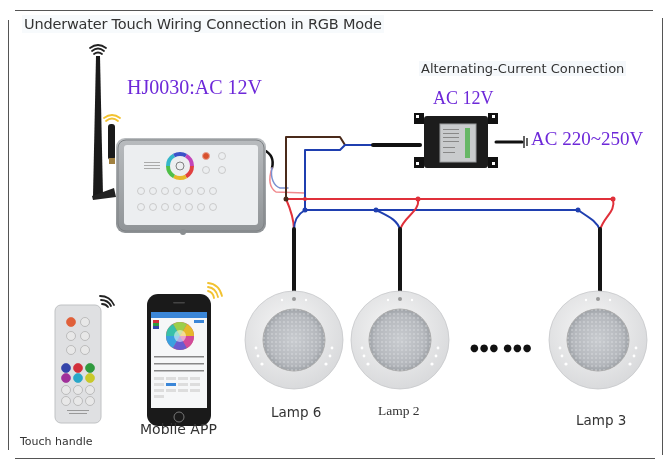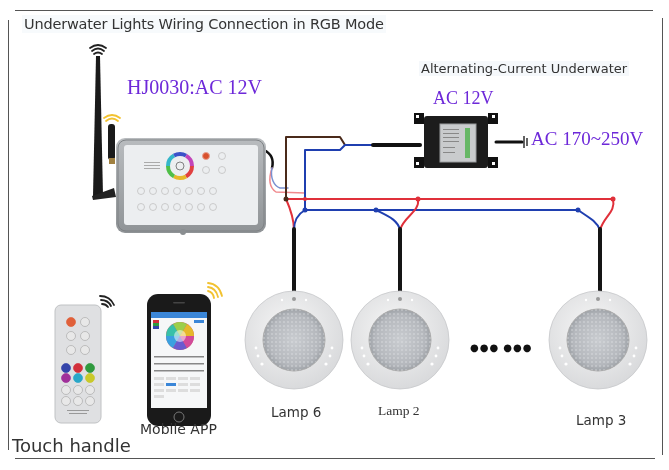--- a/index.html
+++ b/index.html
@@ -13,21 +13,21 @@
   svg { position:absolute; left:0; top:0; }
 </style>
 </head>
 <body>
 
 <div class="frame-line" style="left:15px;top:10px;width:638px;height:1px;"></div>
 <div class="frame-line" style="left:8px;top:20px;width:1px;height:430px;"></div>
 <div class="frame-line" style="left:662px;top:18px;width:1px;height:437px;"></div>
 <div class="frame-line" style="left:15px;top:458px;width:640px;height:1px;"></div>
 
-<div class="abs title">Underwater Lights Wiring Connection in RGB Mode</div>
+<div class="abs title">Underwater Touch Wiring Connection in RGB Mode</div>
 
 <svg width="669" height="470" viewBox="0 0 669 470">
   <defs>
     <radialGradient id="lampFace" cx="50%" cy="50%" r="50%">
       <stop offset="0%" stop-color="#c9ccd0"></stop>
       <stop offset="80%" stop-color="#b5b8bd"></stop>
       <stop offset="100%" stop-color="#9fa3a8"></stop>
     </radialGradient>
     <radialGradient id="lampRing" cx="45%" cy="40%" r="60%">
       <stop offset="0%" stop-color="#f7f7f7"></stop>
@@ -288,24 +288,24 @@
     <rect x="173" y="302" width="12" height="1.5" rx="1" fill="#444"></rect>
   </g>
   <g fill="none" stroke="#f2c230" stroke-width="1.8" stroke-linecap="round">
     <path d="M208 283 Q219 284 222 296"></path>
     <path d="M208 287 Q216 288 218 297"></path>
     <path d="M208 291 Q213 292 214 298"></path>
   </g>
 </svg>
 
 <div class="abs serif-label" style="left:127px;top:76px;font-size:20px;">HJ0030:AC 12V</div>
-<div class="abs sans-label" style="left:419px;top:61px;font-size:13px;background:#f5f8fb;padding:0 2px;">Alternating-Current Underwater</div>
+<div class="abs sans-label" style="left:419px;top:61px;font-size:13px;background:#f5f8fb;padding:0 2px;">Alternating-Current Connection</div>
 <div class="abs serif-label" style="left:421px;top:88px;font-size:18px;margin-left:12px;">AC 12V</div>
-<div class="abs serif-label" style="left:531px;top:128px;font-size:19px;">AC 170~250V</div>
+<div class="abs serif-label" style="left:531px;top:128px;font-size:19px;">AC 220~250V</div>
 
 <div class="abs lamp-label" style="left:271px;top:404px;">Lamp 6</div>
 <div class="abs lamp-label" style="left:378px;top:403px;font-family:Liberation Serif, serif;">Lamp 2</div>
 <div class="abs lamp-label" style="left:576px;top:400px;margin-top:12px;">Lamp 3</div>
 
 <div class="abs" style="left:470px;top:342px;font-size:10px;color:#111;letter-spacing:1px;white-space:nowrap;">●●● ●●●</div>
 
-<div class="abs sans-label" style="left:12px;top:435px;font-size:18px;">Touch handle</div>
+<div class="abs sans-label" style="left:20px;top:435px;font-size:11px;">Touch handle</div>
 <div class="abs sans-label" style="left:140px;top:421px;font-size:14px;">Mobile APP</div>
 
 </body></html>

